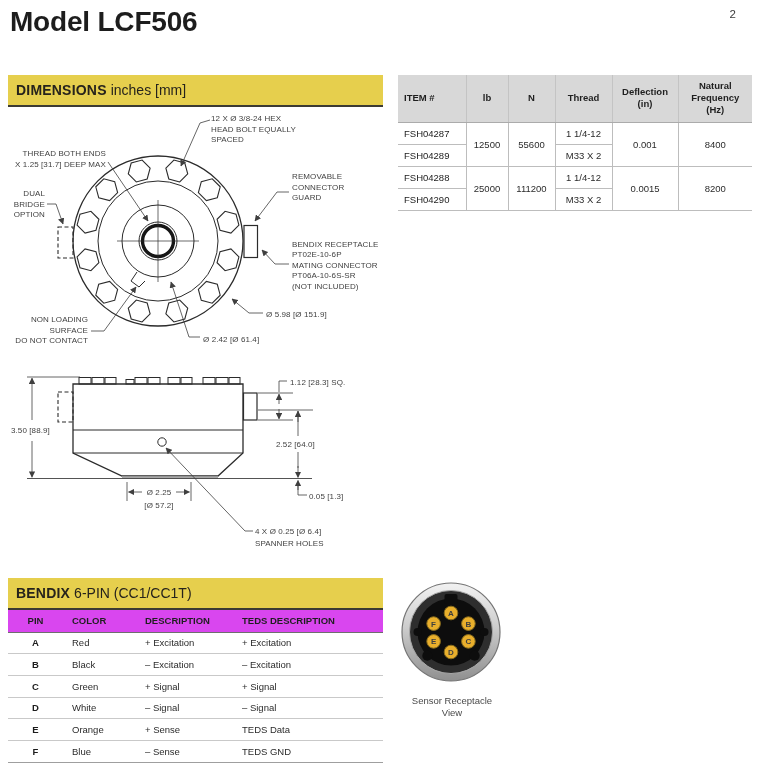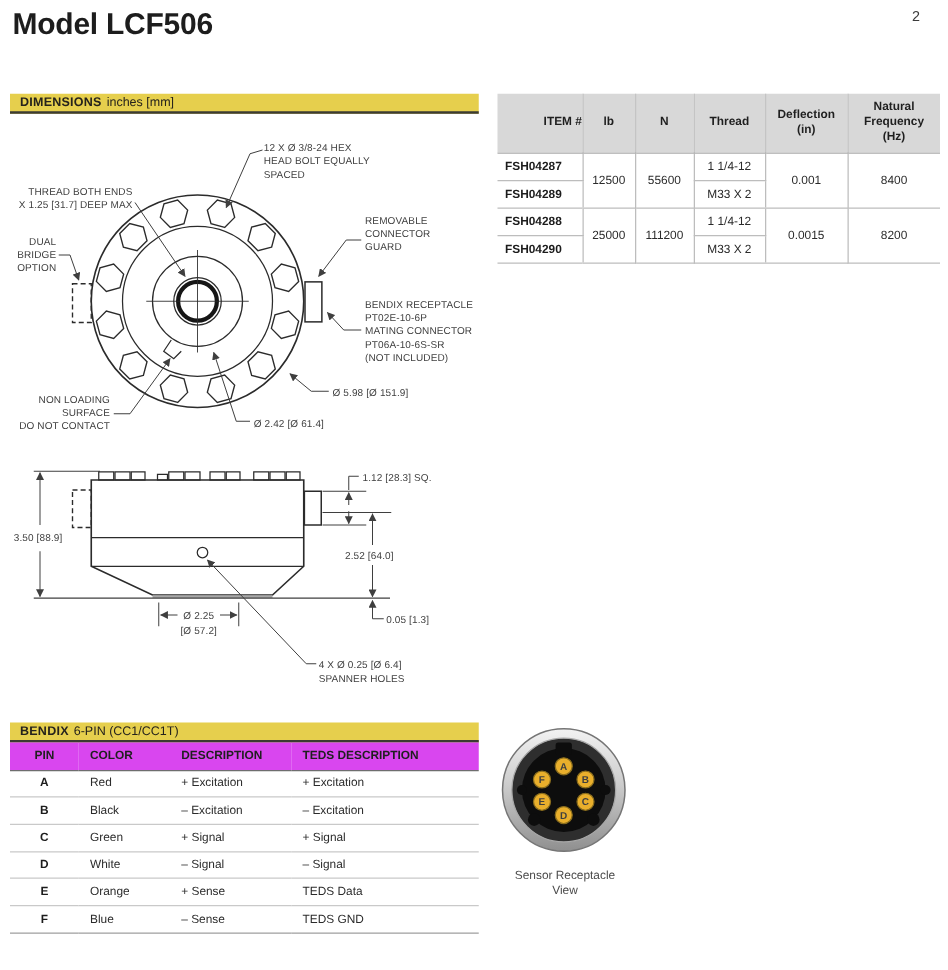--- a/index.html
+++ b/index.html
@@ -1,43 +1,43 @@
 <!DOCTYPE html>
 <html><head>
 <meta charset="utf-8">
 <style>
   * { margin:0; padding:0; box-sizing:border-box; }
   body { background:#ffffff; font-family:"Liberation Sans", sans-serif; }
   .page { position:relative; width:758px; height:776px; background:#ffffff; overflow:hidden;
           font-family:"Liberation Sans", sans-serif; color:#2b2b2b; }
-  .title { position:absolute; left:10px; top:6px; font-size:24px; font-weight:800;
+  .title { position:absolute; left:10px; top:6px; font-size:28px; font-weight:800;
            color:#1d1d1d; letter-spacing:-0.2px; }
   .pagenum { position:absolute; right:22px; top:8px; font-size:11.5px; color:#3b3b3b; }
 
-  .bar { height:16px; background:#E6CF4D; border-bottom:2px solid #3B3B33;
-         display:flex; align-items:center; padding-left:8px; font-size:10px; color:#26231c; }
+  .bar { height:32px; background:#E6CF4D; border-bottom:2px solid #3B3B33;
+         display:flex; align-items:center; padding-left:8px; font-size:14px; color:#26231c; }
   .bar .b { font-weight:bold; letter-spacing:0.2px; }
   .bar .r { margin-left:4px; }
 
   .section { position:absolute; }
   .sec-dims   { left:8px;  top:75px; width:375px; }
   .sec-caps   { left:398px; top:75px; width:354px; }
   .sec-bendix { left:8px;  top:578px; width:375px; }
 
   
   table.caps { width:354px; border-collapse:collapse; table-layout:fixed; }
   table.caps th, table.caps td { font-size:9.5px; text-align:center; vertical-align:middle; color:#2b2b2b; }
   table.caps tr.head th { background:#D8D8D8; height:47px; font-weight:bold; color:#1f1f1f;
                           border-bottom:1px solid #ABABAB; line-height:12px; }
-  table.caps tr.head th.item { text-align:right; padding-left:6px; }
+  table.caps tr.head th.item { text-align:left; padding-left:6px; }
   table.caps td { height:22px; background:#fff; }
   table.caps td.vr { border-right:1px solid #BDBDBD; }
   table.caps th.vr { border-right:1px solid #C4C4C4; }
   table.caps td.bb { border-bottom:1px solid #BDBDBD; }
-  table.caps td.item { font-weight:bold; text-align:left; padding-left:6px; color:#1c1c1c; }
+  table.caps td.item { font-weight:normal; text-align:left; padding-left:6px; color:#1c1c1c; }
 
   
   table.bendix { width:375px; border-collapse:collapse; table-layout:fixed; }
   table.bendix th, table.bendix td { font-size:9.5px; vertical-align:middle; color:#2b2b2b; }
   table.bendix tr.head th { background:#d946ef; height:22px; font-weight:bold; color:#1f1f1f;
                             text-align:left; padding-left:9px; border-bottom:1.5px solid #6E6E6E; }
   table.bendix tr.head th.pin { text-align:center; padding-left:0; }
   table.bendix td { height:21.7px; border-bottom:1px solid #C9C9C9; text-align:left; padding-left:9px; }
   table.bendix td.pin { text-align:center; padding-left:0; font-weight:bold; color:#1c1c1c; }
   table.bendix tr:last-child td { border-bottom:1px solid #9F9F9F; }

